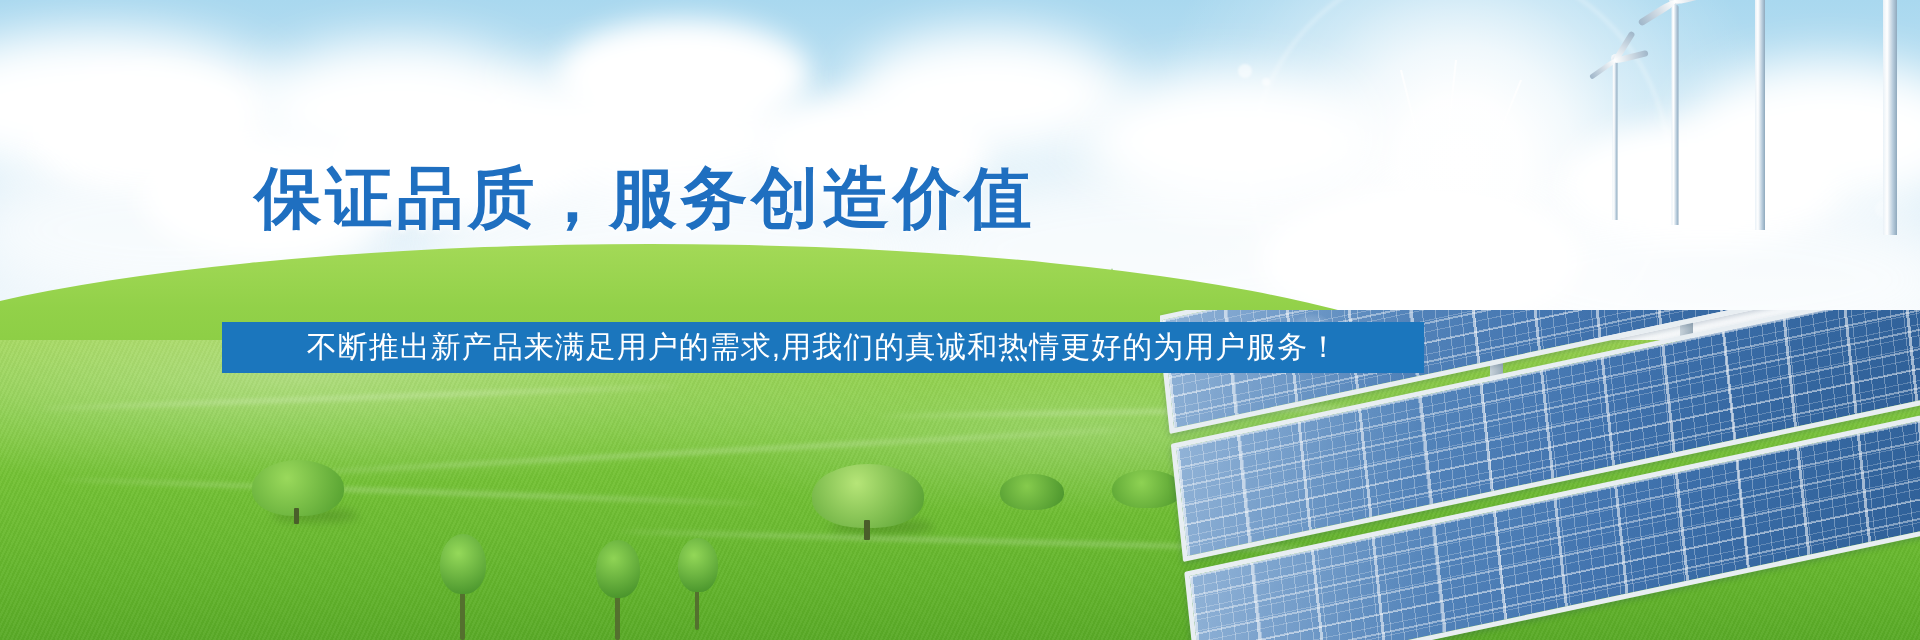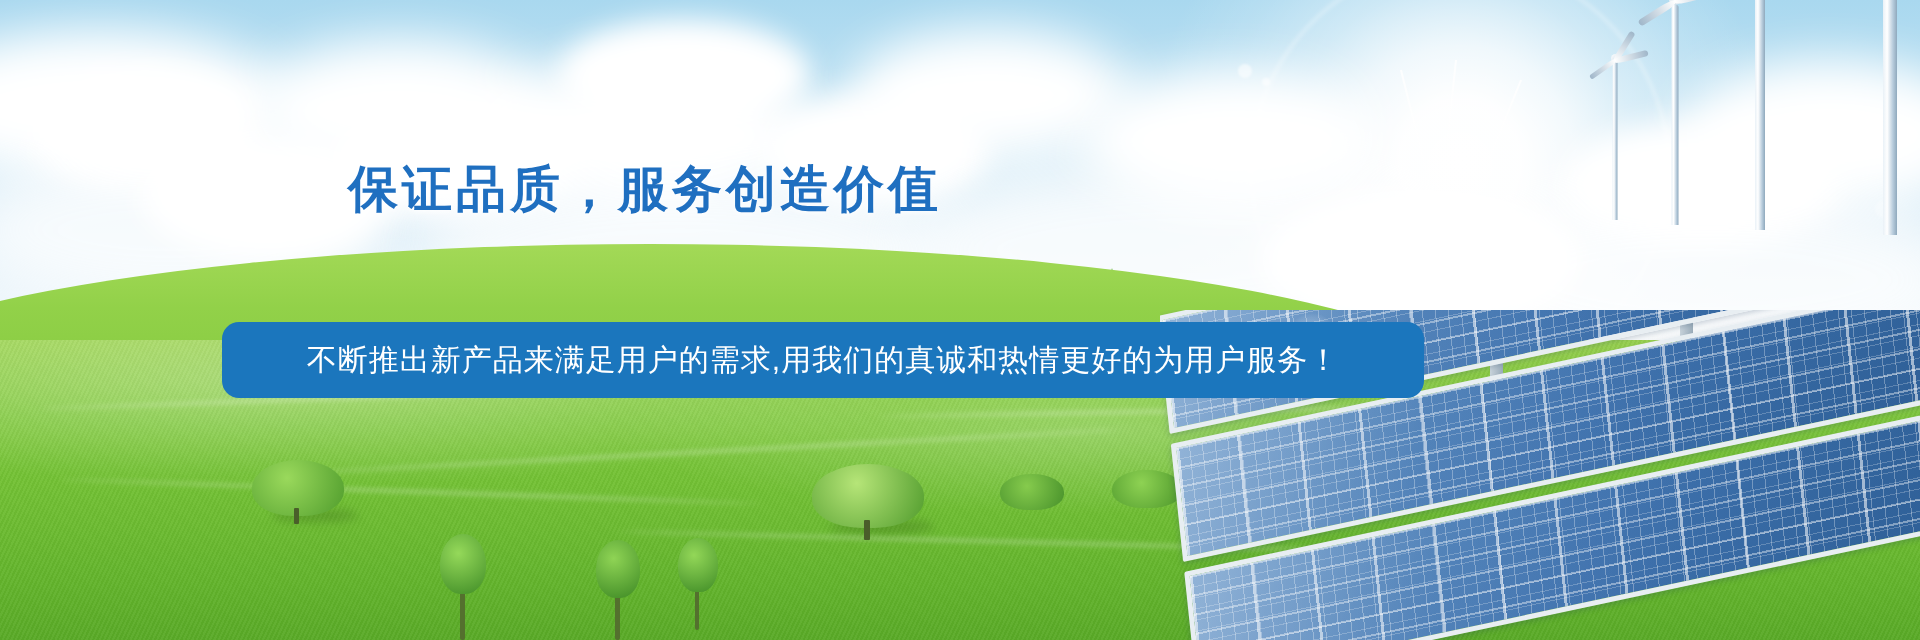--- a/index.html
+++ b/index.html
@@ -140,30 +140,30 @@
   .solarbase {
     position:absolute; left:0; bottom:0; width:760px; height:60px;
     background:linear-gradient(to bottom, rgba(86,168,40,0), rgba(86,168,40,.0));
   }
 
   
   .copy { position:absolute; left:0; top:0; width:1920px; height:640px; }
   #headline {
     position:absolute; left:0; top:164px; width:1290px;
     text-align:center;
-    font-size:50px; font-weight:bold; line-height:1;
+    font-size:67px; font-weight:bold; line-height:1;
     letter-spacing:4px;
     color:#1f6fc0;
     text-shadow:0 2px 5px rgba(255,255,255,.75), 0 0 2px rgba(255,255,255,.9);
     white-space:nowrap;
   }
   #subbar {
-    position:absolute; left:222px; top:322px; width:1202px; height:76px;
+    position:absolute; left:222px; top:322px; width:1202px; height:51px;
     background:#1b76bd;
-    display:flex; align-items:center; justify-content:center;border-radius:17px;
+    display:flex; align-items:center; justify-content:center;
   }
   #subtitle {
     color:#ffffff; font-size:30px; letter-spacing:1px; white-space:nowrap;
     font-weight:normal;
   }
 </style>
 </head>
 <body>
 
 <div id="banner">

